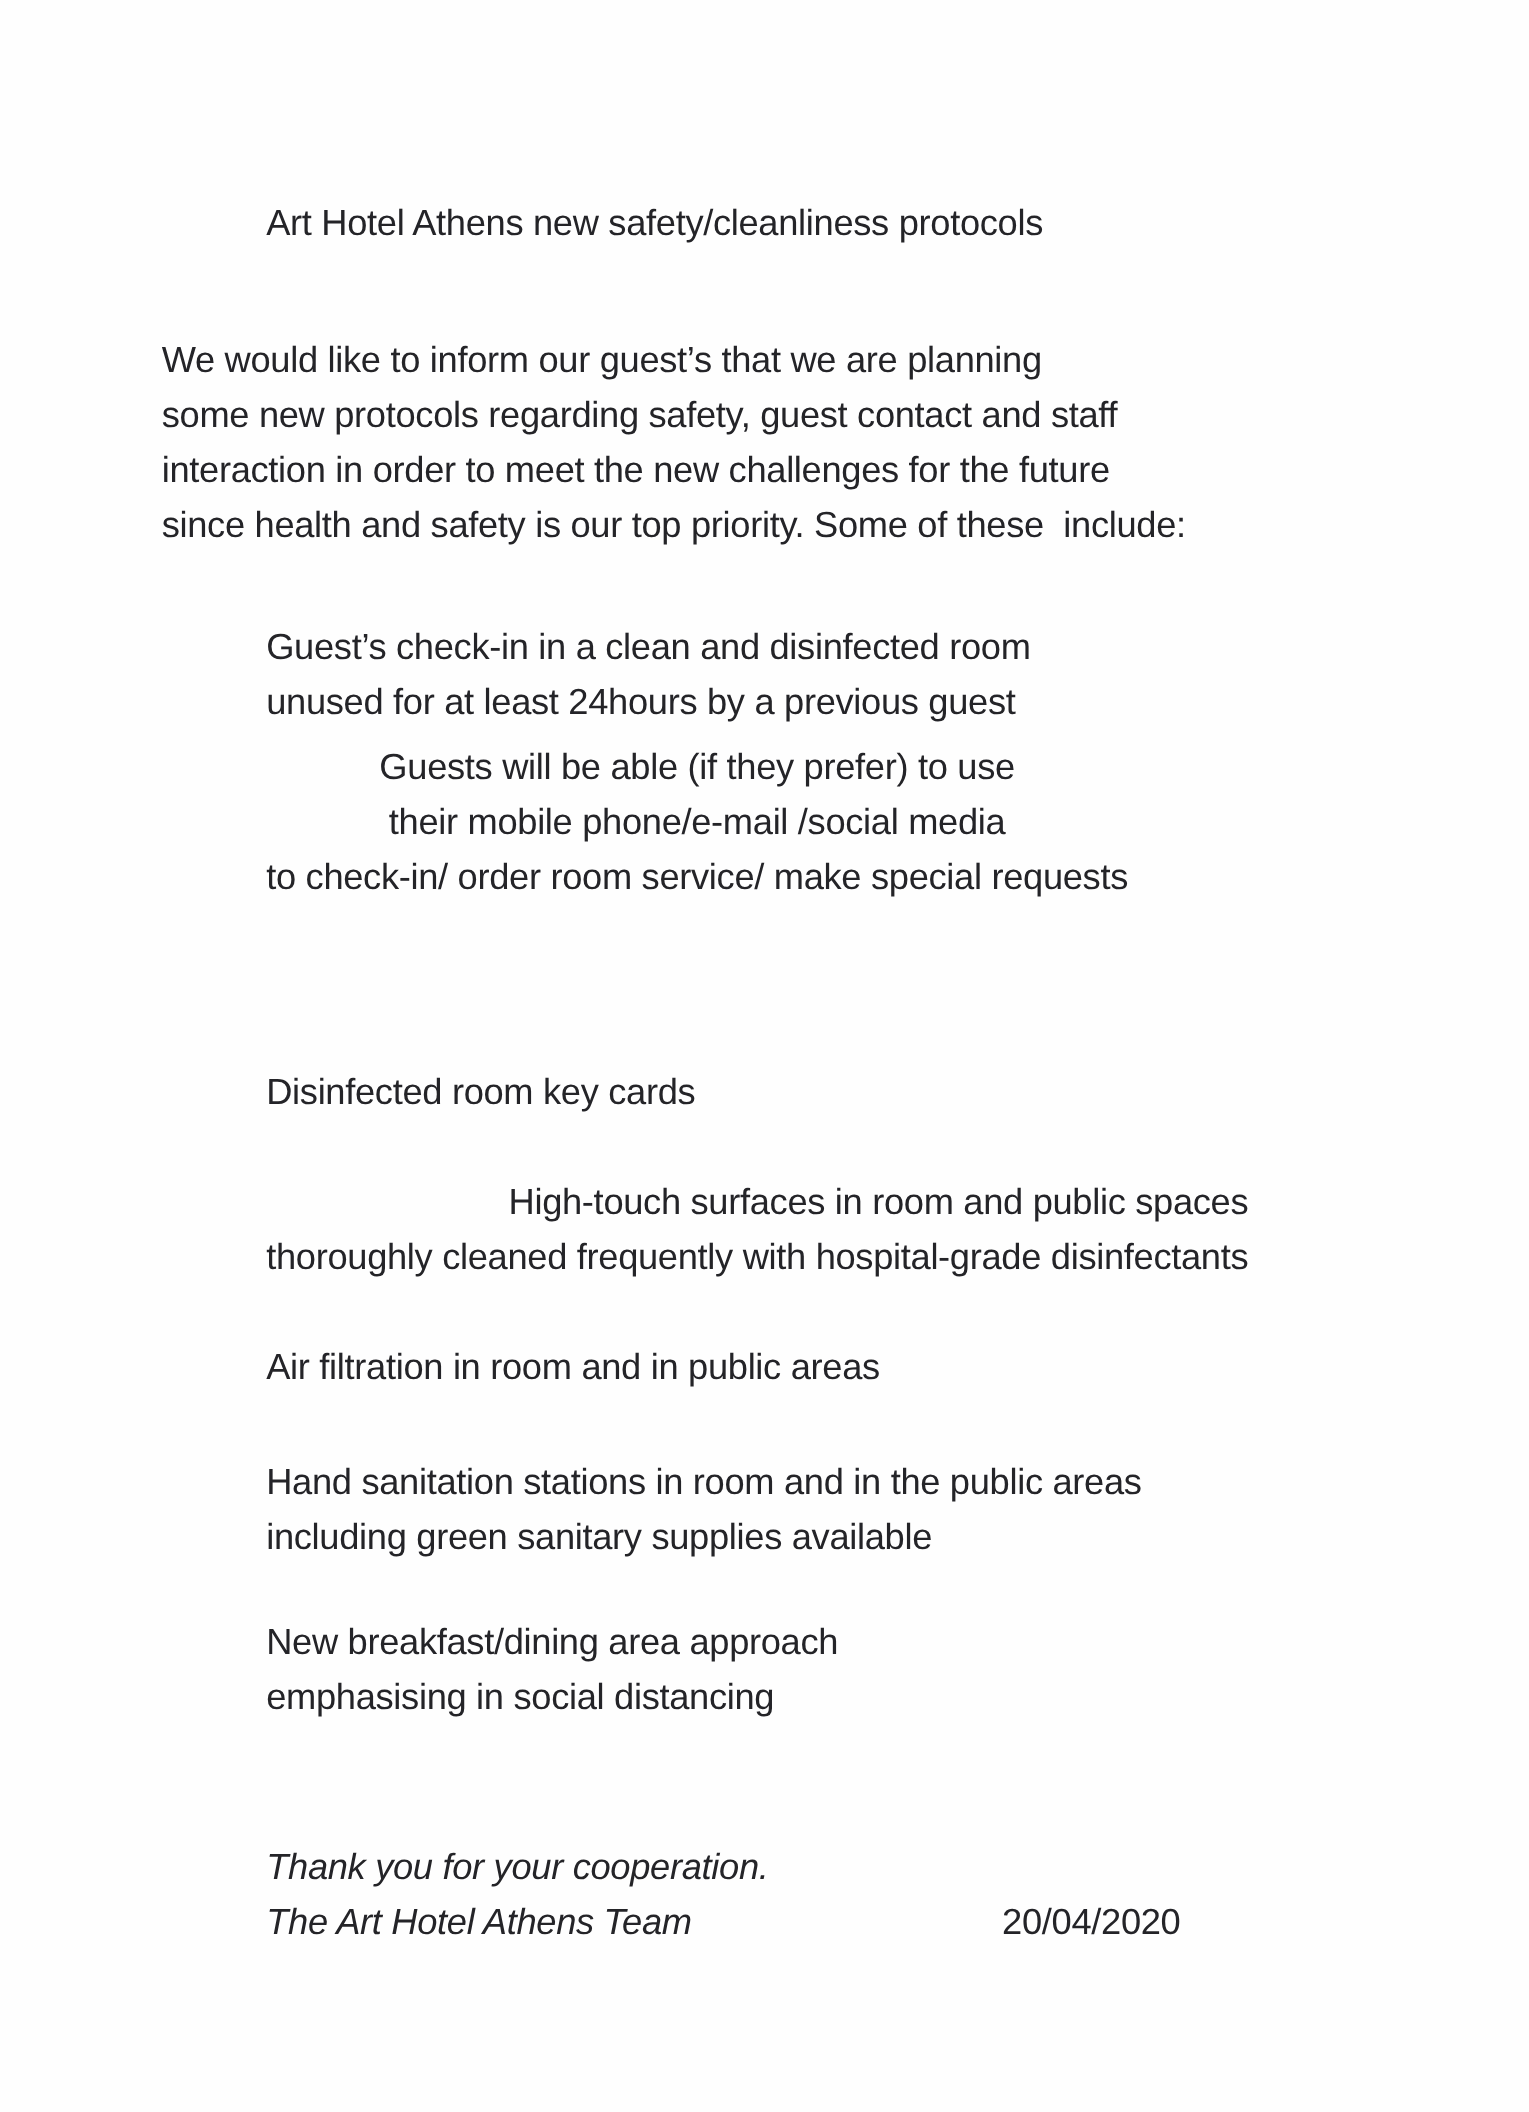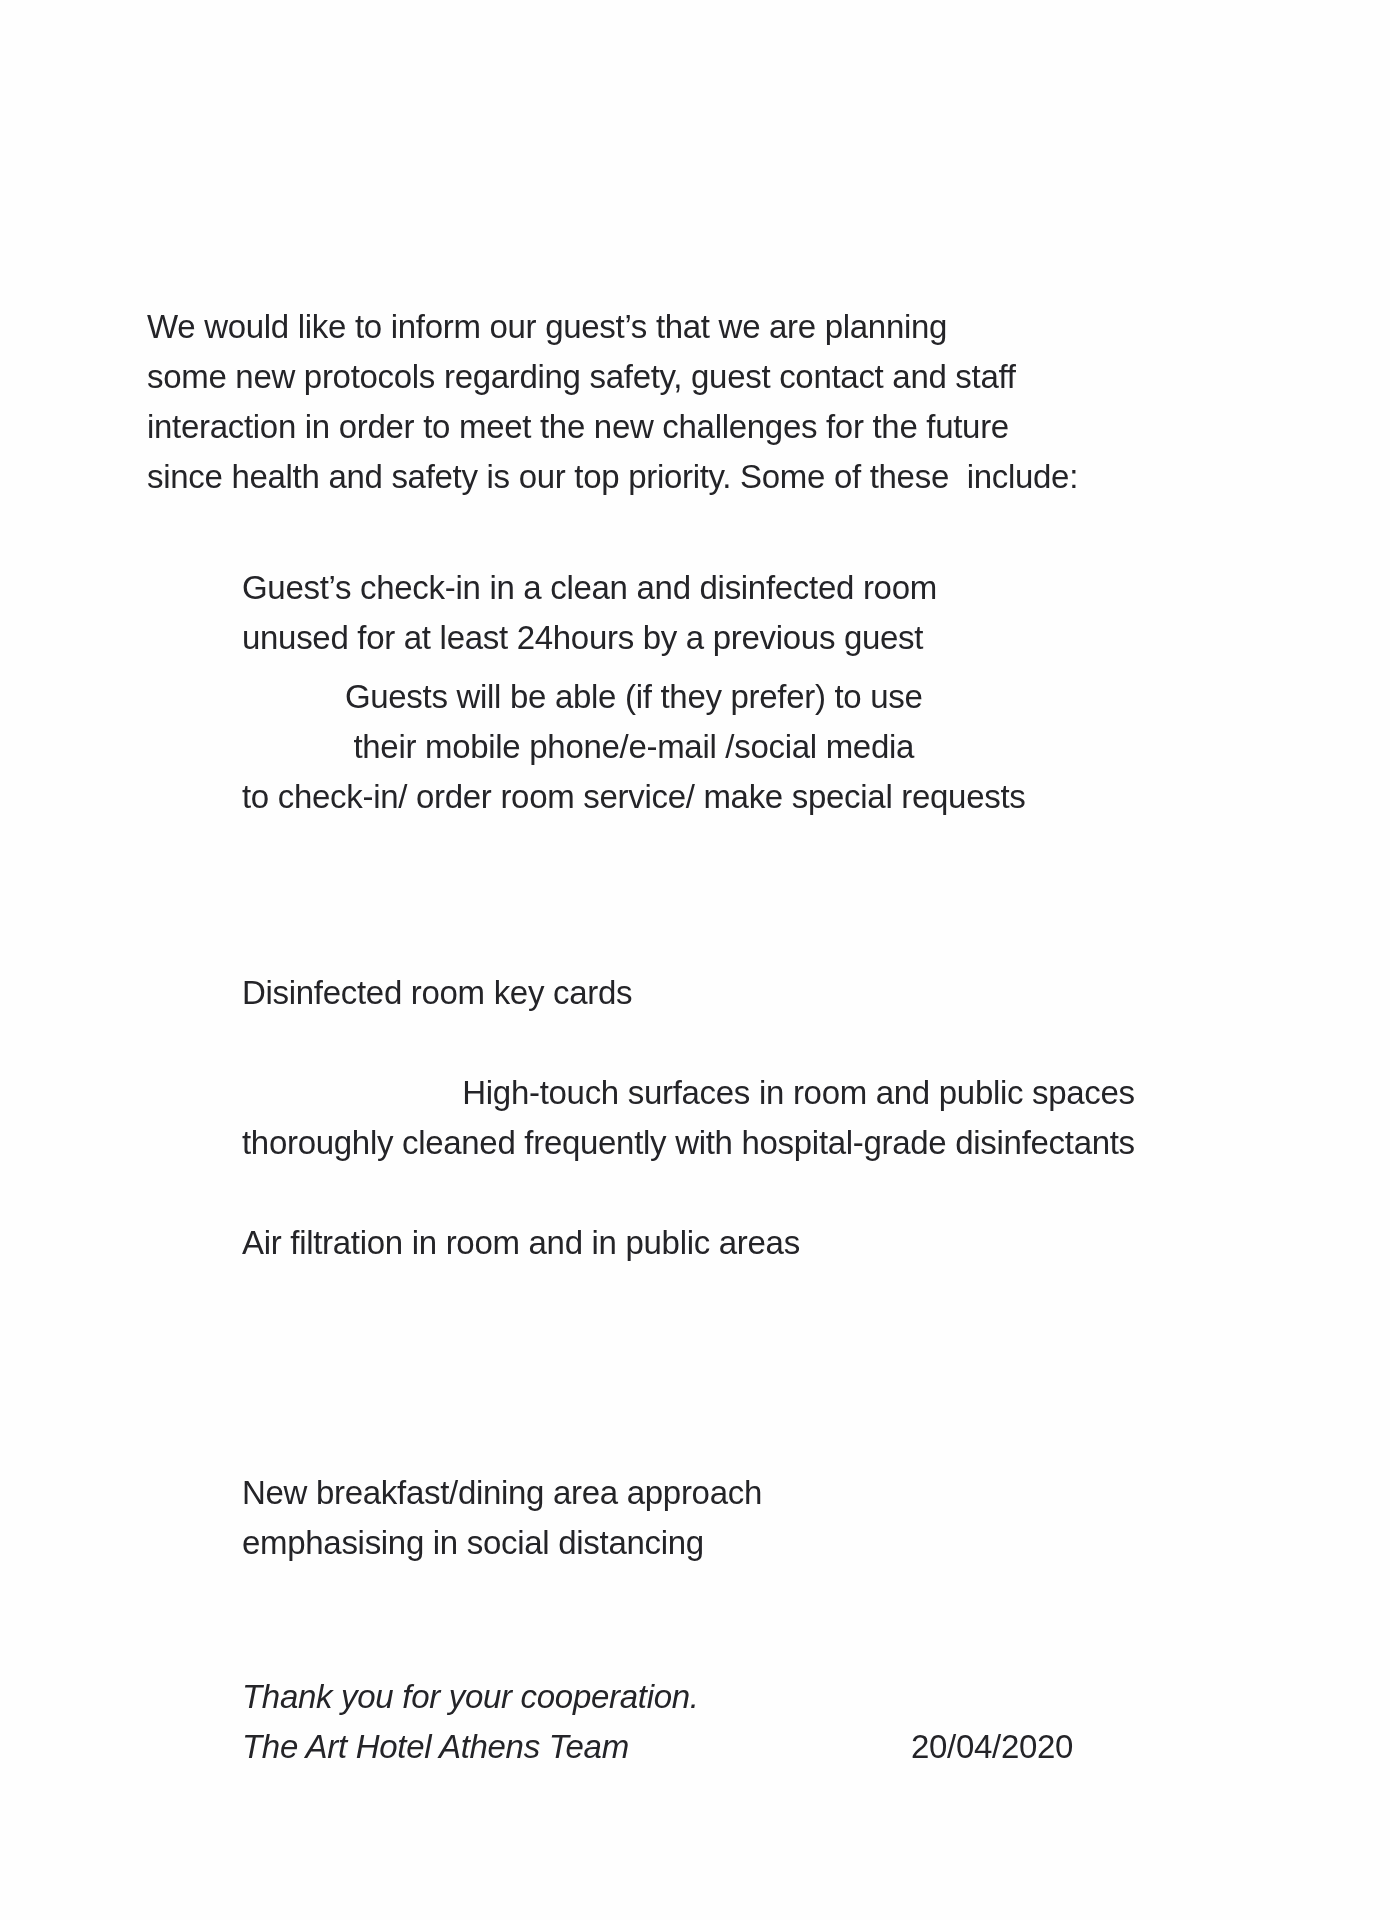--- a/index.html
+++ b/index.html
@@ -35,20 +35,21 @@
   .item-6    { left: 242px; top: 1322px; }
   .item-7    { left: 242px; top: 1468px; }
   .closing   { left: 242px; top: 1672px; font-style: italic; }
   .doc-date  { left: 911px; top: 1722px; }
 </style>
 </head>
 <body>
 
 <div class="page">
 
+  <div class="block doc-title txt-line">Art Hotel Athens new safety/cleanliness protocols</div>
 
   <div class="block intro">
     <div class="txt-line">We would like to inform our guest’s that we are planning</div>
     <div class="txt-line">some new protocols regarding safety, guest contact and staff</div>
     <div class="txt-line">interaction in order to meet the new challenges for the future</div>
     <div class="txt-line">since health and safety is our top priority. Some of these  include:</div>
   </div>
 
   <div class="block item-1">
     <div class="txt-line">Guest’s check-in in a clean and disinfected room</div>
@@ -67,20 +68,24 @@
 
   <div class="block item-4">
     <div class="txt-line">High-touch surfaces in room and public spaces</div>
     <div class="txt-line">thoroughly cleaned frequently with hospital-grade disinfectants</div>
   </div>
 
   <div class="block item-5">
     <div class="txt-line">Air filtration in room and in public areas</div>
   </div>
 
+  <div class="block item-6">
+    <div class="txt-line">Hand sanitation stations in room and in the public areas</div>
+    <div class="txt-line">including green sanitary supplies available</div>
+  </div>
 
   <div class="block item-7">
     <div class="txt-line">New breakfast/dining area approach</div>
     <div class="txt-line">emphasising in social distancing</div>
   </div>
 
   <div class="block closing">
     <div class="txt-line">Thank you for your cooperation.</div>
     <div class="txt-line">The Art Hotel Athens Team</div>
   </div>

